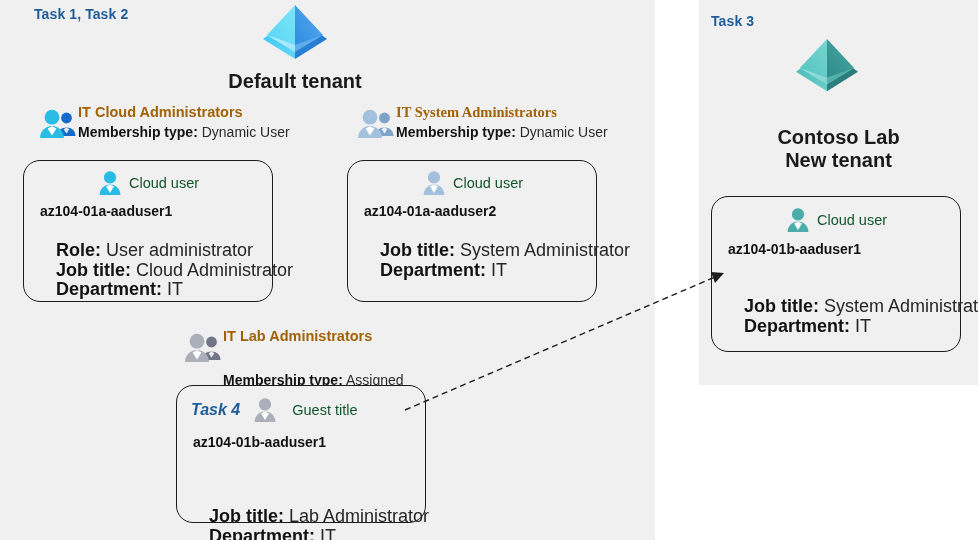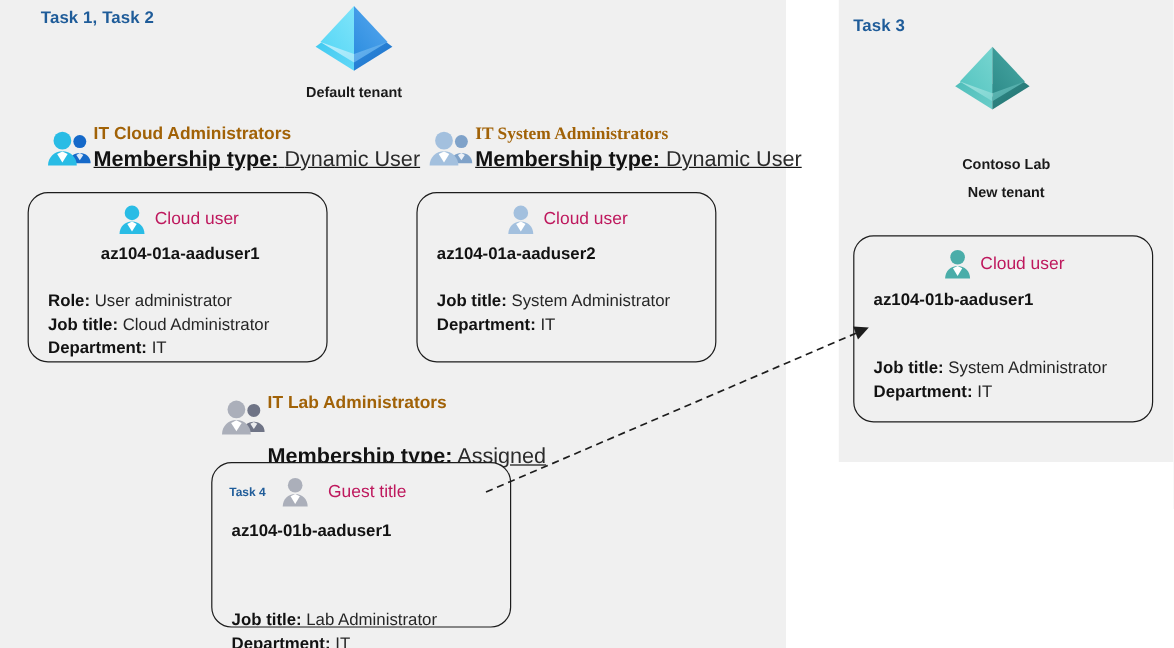--- a/index.html
+++ b/index.html
@@ -16,61 +16,61 @@
   #right-panel{left:699px;top:0;width:279px;height:385px;}
 
   .task-label{
     position:absolute;
     font-size:14px;font-weight:bold;color:#1f5c99;
     letter-spacing:.1px;white-space:nowrap;
   }
 
   .tenant-caption{
     position:absolute;text-align:center;
-    font-size:12px;font-weight:bold;color:#1a1a1a;
+    font-size:20px;font-weight:bold;color:#1a1a1a;
     white-space:nowrap;
   }
   .tenant-caption.two-line{line-height:23px;}
 
   .group-head{position:absolute;}
   .group-name{
     font-size:14.5px;font-weight:bold;color:#a16207;white-space:nowrap;
     line-height:17px;
   }
   .group-meta{
-    font-size:18px;color:#121212;white-space:nowrap;line-height:19px;text-decoration:underline;
+    font-size:14px;color:#121212;white-space:nowrap;line-height:19px;
   }
   .group-meta b{font-weight:bold;}
   .group-meta span{font-weight:normal;color:#2b2b2b;}
 
   .card{
     position:absolute;
     border:1.4px solid #1d1d1d;
     border-radius:17px;
     background:#f0f0f0;
     box-sizing:border-box;
   }
   .card-user-row{
     position:absolute;left:0;right:0;top:9px;
     display:flex;align-items:center;justify-content:center;
     gap:6px;
   }
   .card-user-row .rowlabel{
-    font-size:14.5px;color:#be185d;white-space:nowrap;
+    font-size:14.5px;color:#14532d;white-space:nowrap;
   }
   .card-user-row .tasktag{
-    font-size:10px;font-weight:bold;color:#1f5c99;white-space:nowrap;
+    font-size:16px;font-weight:bold;color:#1f5c99;white-space:nowrap;font-style:italic;
   }
   .card-username{
     position:absolute;left:16px;
     font-size:14px;font-weight:bold;color:#121212;white-space:nowrap;
   }
   .card-props{
-    position:absolute;left:16px;
-    font-size:14px;color:#262626;line-height:19.5px;white-space:nowrap;
+    position:absolute;left:32px;
+    font-size:18px;color:#262626;line-height:19.5px;white-space:nowrap;
   }
   .card-props b{color:#121212;font-weight:bold;}
 
   svg.icon{display:block;overflow:visible;}
   .abs{position:absolute;}
   #connector{position:absolute;left:0;top:0;width:978px;height:540px;pointer-events:none;}
 </style>
 </head>
 <body>
 
@@ -135,21 +135,21 @@
 
 <div class="card" style="left:23px;top:160px;width:250px;height:142px;">
   <div class="card-user-row">
     <svg class="icon" width="26" height="26" viewBox="0 0 26 26">
       <circle cx="13" cy="7.4" r="6.1" fill="#29bce5"></circle>
       <path d="M2.6 25c0-6 4.6-10.4 10.4-10.4S23.4 19 23.4 25z" fill="#29bce5"></path>
       <path d="M13 14.6 L9.1 16.6 L13 23 L16.9 16.6 Z" fill="#ffffff"></path>
     </svg>
     <span class="rowlabel">Cloud user</span>
   </div>
-  <div class="card-username" style="top:42px;margin-left:44px;">az104-01a-aaduser1</div>
+  <div class="card-username" style="top:42px;">az104-01a-aaduser1</div>
   <div class="card-props" style="top:80px;">
     <div>
       <b>Role:</b>
       <span>User administrator</span>
     </div>
     <div>
       <b>Job title:</b>
       <span>Cloud Administrator</span>
     </div>
     <div>

